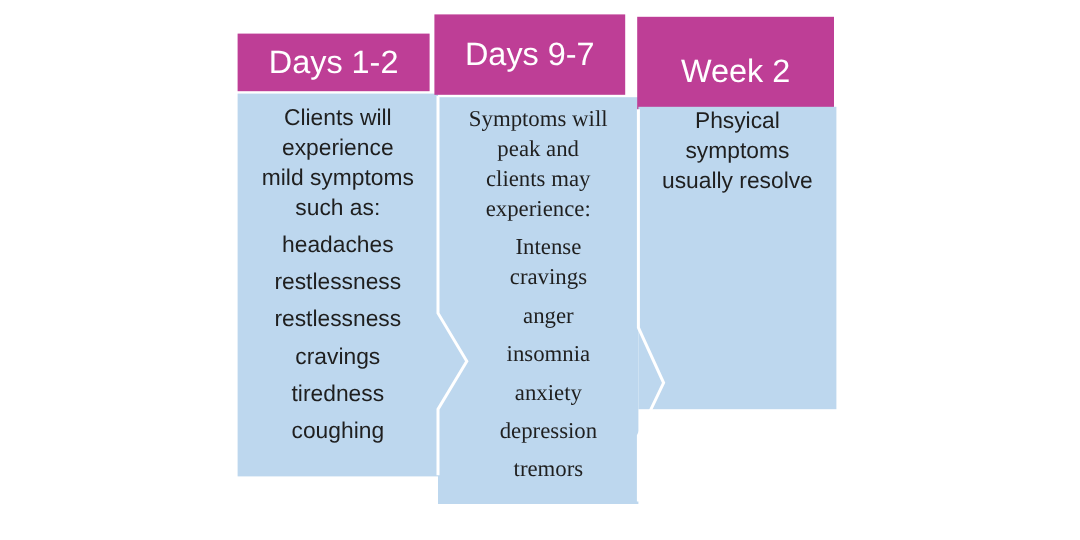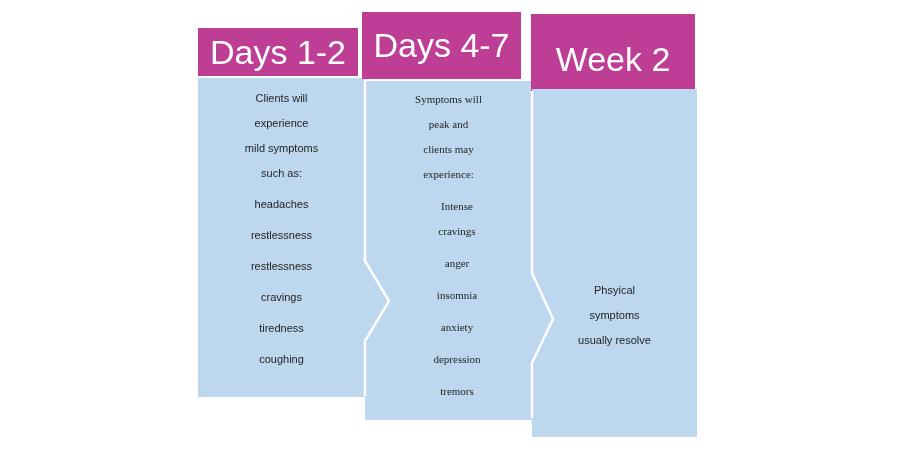--- a/index.html
+++ b/index.html
@@ -17,45 +17,45 @@
     font-family:"Liberation Sans","DejaVu Sans",sans-serif;
     overflow:hidden;
   }
   .stage{position:relative;width:900px;height:450px;}
 
   .hdr{
     position:absolute;
     background:var(--header-bg);
     color:var(--header-text);
     display:flex;align-items:center;justify-content:center;
-    font-size:34px;
+    font-size:27px;
     box-sizing:border-box;
   }
   .body{
     position:absolute;
     background:var(--body-bg);
     color:var(--body-text);
     text-align:center;
-    font-size:11px;
+    font-size:19px;
     line-height:25px;
     box-sizing:border-box;
   }
   .pre{white-space:pre-line;}
 
   
   .hdr.c1{left:198px;top:28px;width:160px;height:48px;}
   .body.c1{left:198px;top:78px;width:167px;height:319px;padding-top:8px;}
   
   .hdr.c2{left:362px;top:12px;width:159px;height:67px;}
   .body.c2{left:365px;top:81px;width:167px;height:339px;padding-top:6px;font-family:Liberation Serif, serif;}
   
   .hdr.c3{left:531px;top:14px;width:164px;height:91px;}
   .body.c3{
-    left:532px;top:89px;width:165px;height:348px;
-    display:flex;align-items:flex-end;justify-content:center;
+    left:532px;top:89px;width:165px;height:252px;
+    display:flex;align-items:flex-start;justify-content:center;
     padding-bottom:84px;
   }
 
   .intro{margin:0 6px 2px 6px;}
   .item{margin-top:6px;}
   .body.c2 .item{margin-top:7px;margin-left:17px;}
 
   svg.chevrons{
     position:absolute;left:0;top:0;width:900px;height:450px;
     pointer-events:none;
@@ -79,21 +79,21 @@
 mild symptoms
 such as:</div>
     <div class="item">headaches</div>
     <div class="item">restlessness</div>
     <div class="item">restlessness</div>
     <div class="item">cravings</div>
     <div class="item">tiredness</div>
     <div class="item">coughing</div>
   </div>
 
-  <div class="hdr c2">Days 4-7</div>
+  <div class="hdr c2">Days 9-7</div>
   <div class="body c2">
     <div class="intro pre">Symptoms will
 peak and
 clients may
 experience:</div>
     <div class="item pre">Intense
 cravings</div>
     <div class="item">anger</div>
     <div class="item">insomnia</div>
     <div class="item">anxiety</div>

